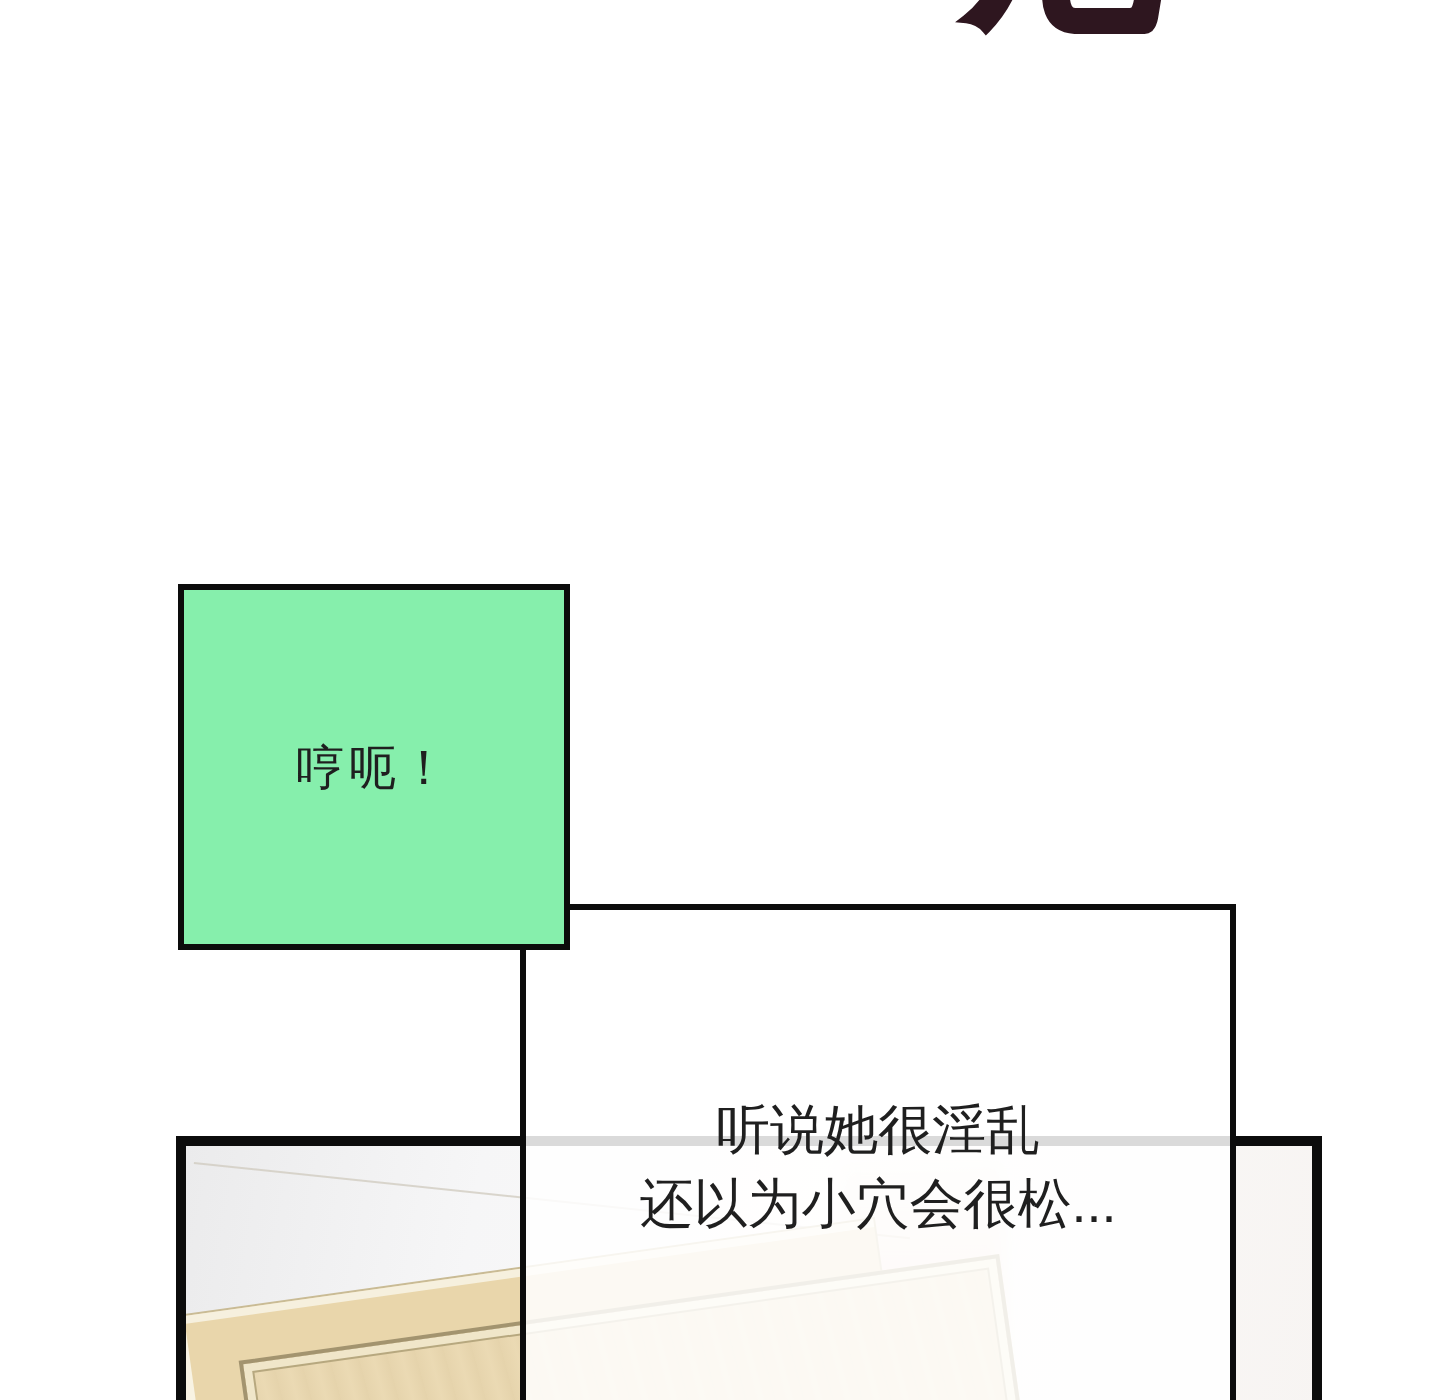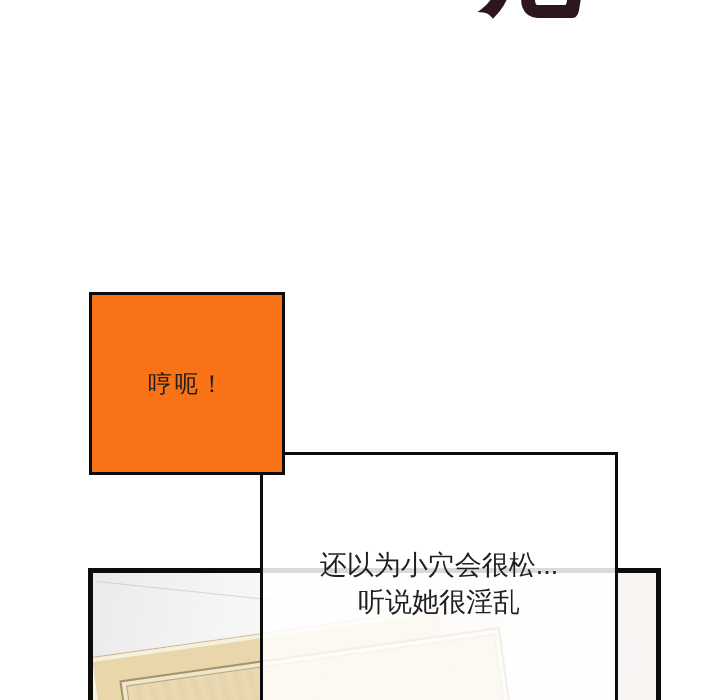--- a/index.html
+++ b/index.html
@@ -104,21 +104,21 @@
     position: absolute;
     box-sizing: border-box;
     border: 3px solid var(--line-color, #0c0c0c);
     color: #1f1f1f;
   }
   .speech-box.shout {
     left: 89px;
     top: 292px;
     width: 196px;
     height: 183px;
-    background: #f97316;
+    background: #86efac;
     z-index: 3;
     display: flex;
     align-items: center;
     justify-content: center;
     font-size: 24px;
     letter-spacing: 2px;
   }
   .speech-box.narration {
     left: 260px;
     top: 452px;
@@ -143,21 +143,21 @@
 
   <div class="panel">
     <div class="wall-corner-line"></div>
     <div class="pink-streak"></div>
     <div class="door">
       <div class="door-inner-panel"></div>
     </div>
   </div>
 
   <div class="speech-box narration">
+    <div>听说她很淫乱</div>
     <div>还以为小穴会很松...</div>
-    <div>听说她很淫乱</div>
   </div>
 
   <div class="speech-box shout">
     <span>哼呃！</span>
   </div>
 
 </div>
 
 </body></html>

